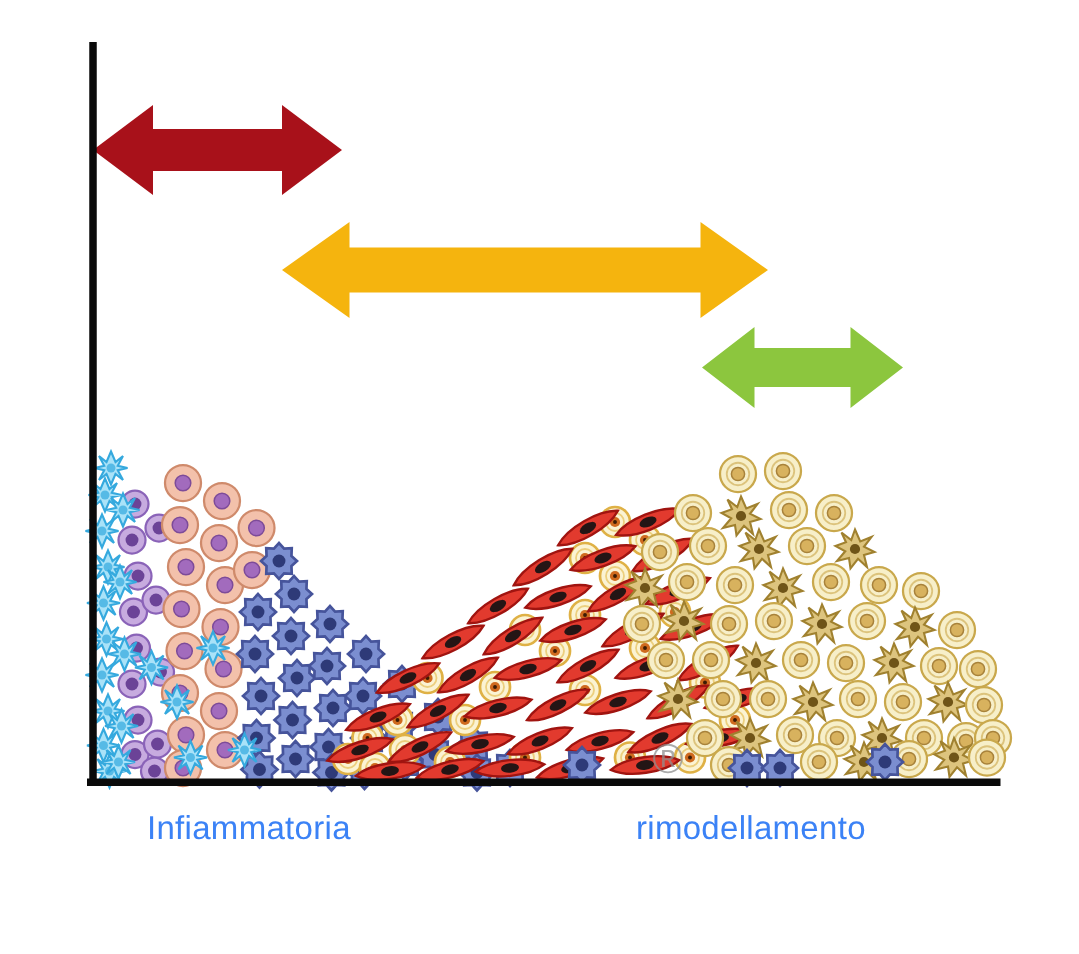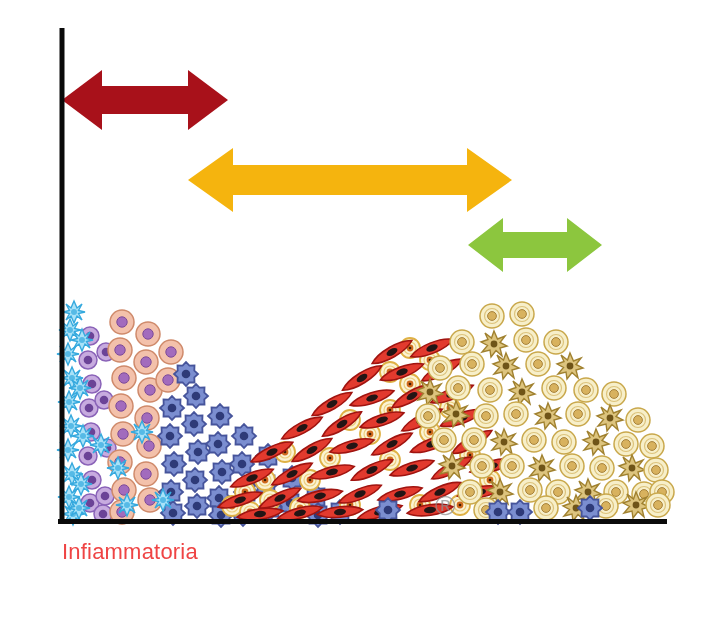--- a/index.html
+++ b/index.html
@@ -7,23 +7,24 @@
     position:relative;
     width:719px;height:636px;
     background:#ffffff;
     overflow:hidden;
     font-family:"Liberation Sans",sans-serif;
   }
   .stage svg{position:absolute;left:0;top:0;}
   .phase-label{
     position:absolute;
     font-size:22px;
-    color:#ef4444;
+    color:#3b82f6;
     letter-spacing:0.2px;
     white-space:nowrap;
+    margin-left:36px;
   }
   #lbl-infl{left:62px;top:539px;}
   #lbl-prol{left:234px;top:568px;}
   #lbl-rimo{left:388px;top:539px;}
 </style>
 </head>
 <body>
 
 <div class="stage">
 
@@ -275,14 +276,15 @@
         <use href="#sym-b" xlink:href="#sym-b" transform="translate(520 512)"></use>
       </g>
 
     <text x="435" y="515" font-size="28" fill="#8f8f8f" opacity="0.75" font-family="Liberation Sans, sans-serif">®</text>
 
     <line x1="62" y1="28" x2="62" y2="523" stroke="#0a0a0a" stroke-width="5"></line>
     <line x1="58" y1="521.5" x2="667" y2="521.5" stroke="#0a0a0a" stroke-width="5"></line>
   </svg>
 
   <div class="phase-label" id="lbl-infl">Infiammatoria</div>
+  <div class="phase-label" id="lbl-rimo">rimodellamento</div>
 
 </div>
 
 </body></html>

